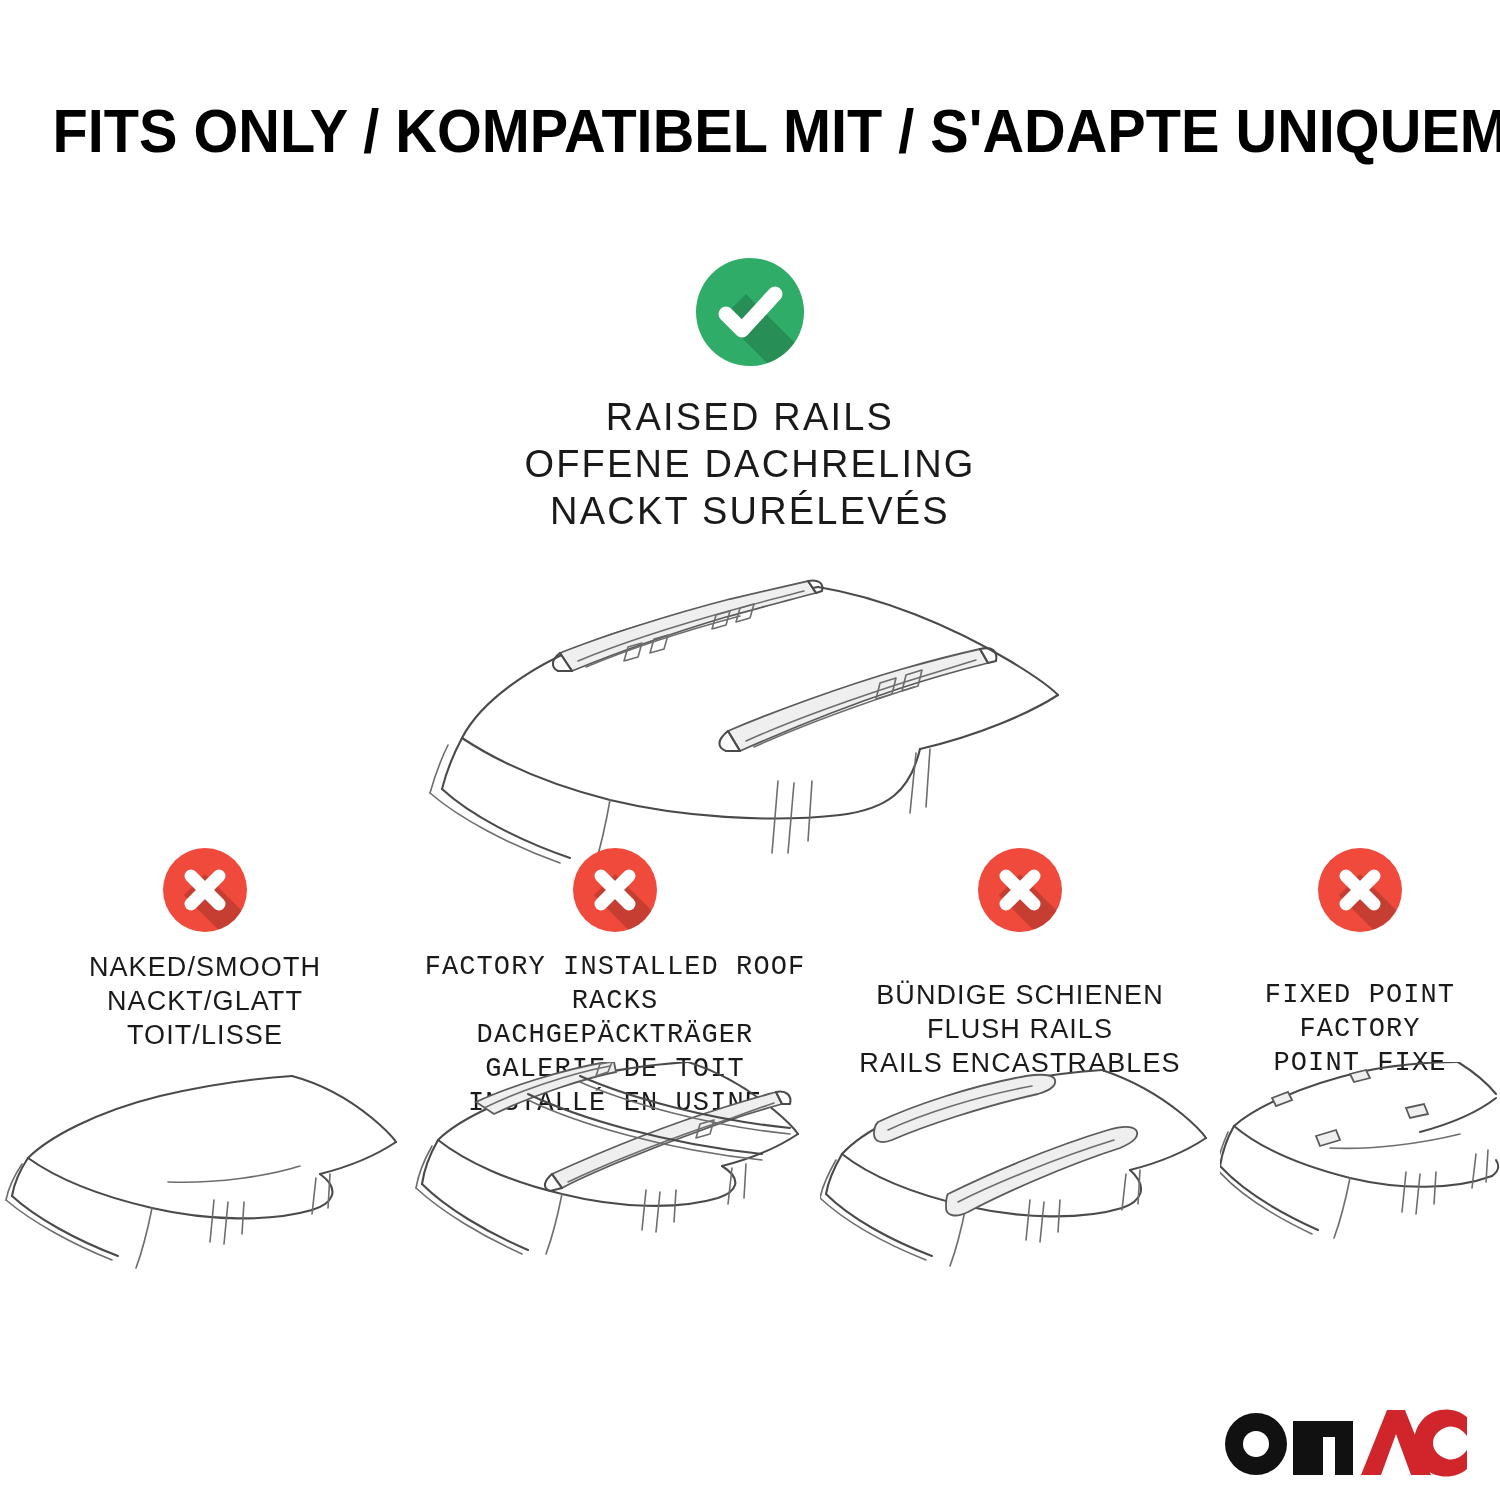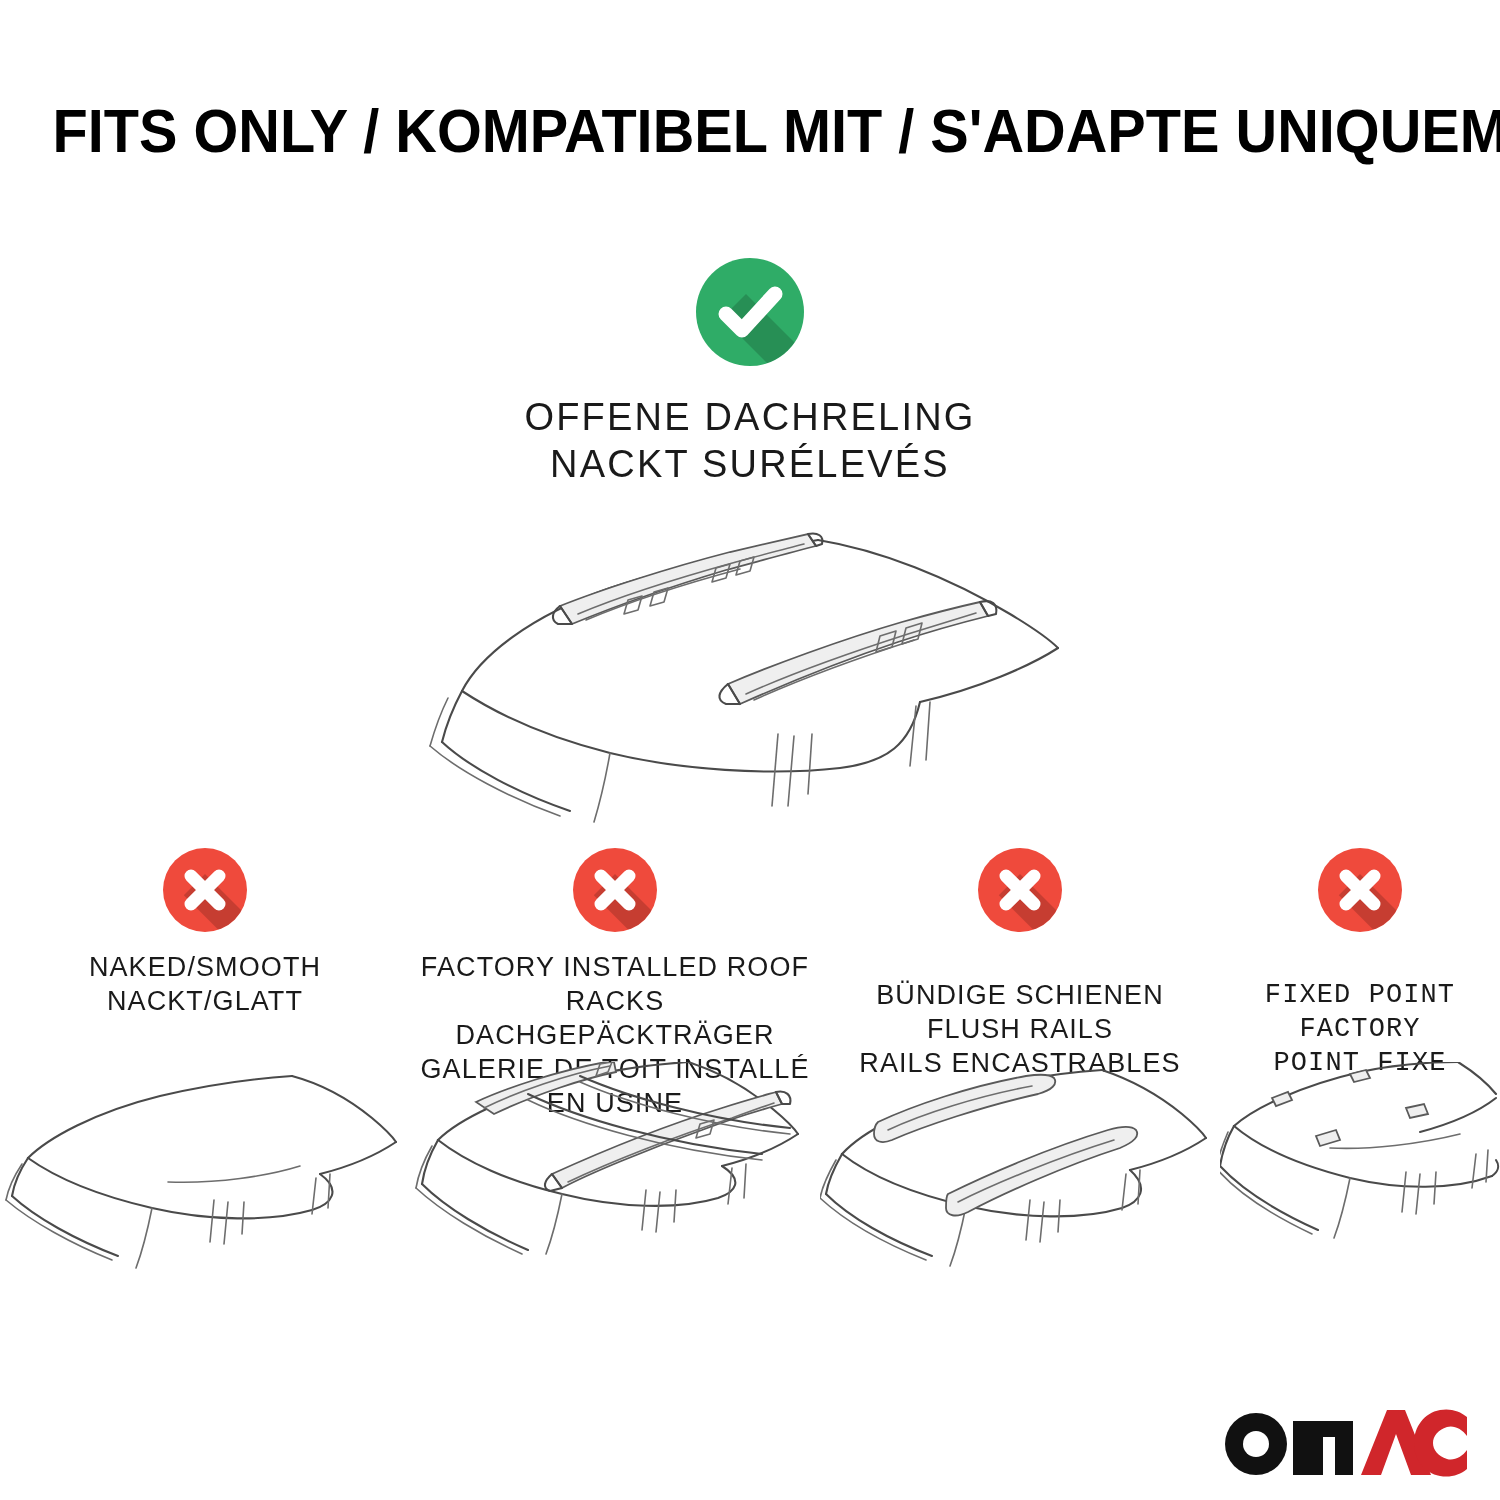--- a/index.html
+++ b/index.html
@@ -94,21 +94,21 @@
     top: 848px;
     left: 0;
     width: 1500px;
     display: flex;
   }
   .col {
     position: relative;
     box-sizing: border-box;
   }
   .col-1 { width: 410px; }
-  .col-2 { width: 410px; }
+  .col-2 { width: 410px; font-family: Liberation Mono, monospace; }
   .col-3 { width: 400px; }
   .col-4 { width: 280px; }
 
   .col-badge {
     width: 84px;
     height: 84px;
     margin: 0 auto;
   }
   .col-label {
     margin-top: 18px;
@@ -158,20 +158,21 @@
       <div class="shadow">
         <i style="left:50px; top:36px; width:200px; height:34px; transform:rotate(45deg); transform-origin:0 0;"></i>
       </div>
       <svg viewBox="0 0 108 108">
         <path d="M30 56 L46 72 L79 36" fill="none" stroke="#ffffff" stroke-width="15" stroke-linecap="round" stroke-linejoin="round"></path>
       </svg>
     </div>
   </div>
 
   <div class="top-text">
+    <div>RAISED RAILS</div>
     <div>OFFENE DACHRELING</div>
     <div>NACKT SURÉLEVÉS</div>
   </div>
 
   <div class="top-illu">
     <svg viewBox="0 0 680 320" width="680" height="320">
 
       <path class="sketch" d="M52 185 C70 150 120 110 200 82 C280 56 360 42 408 34"></path>
       <path class="sketch" d="M408 34 C470 44 540 72 600 108 C625 123 640 134 648 142"></path>
       <path class="sketch" d="M648 142 C620 160 570 182 510 196"></path>
@@ -223,20 +224,21 @@
           <i style="left:42px; top:26px; width:170px; height:30px; transform:rotate(45deg); transform-origin:0 0;"></i>
         </div>
         <svg viewBox="0 0 84 84">
           <path d="M28 28 L56 56 M56 28 L28 56" fill="none" stroke="#ffffff" stroke-width="13" stroke-linecap="round"></path>
         </svg>
       </div>
     </div>
     <div class="col-label">
       <div>NAKED/SMOOTH</div>
       <div>NACKT/GLATT</div>
+      <div>TOIT/LISSE</div>
     </div>
   </div>
 
   <div class="col col-2">
     <div class="col-badge">
       <div class="badge red" style="width:84px;height:84px;">
         <div class="shadow">
           <i style="left:42px; top:26px; width:170px; height:30px; transform:rotate(45deg); transform-origin:0 0;"></i>
         </div>
         <svg viewBox="0 0 84 84">

